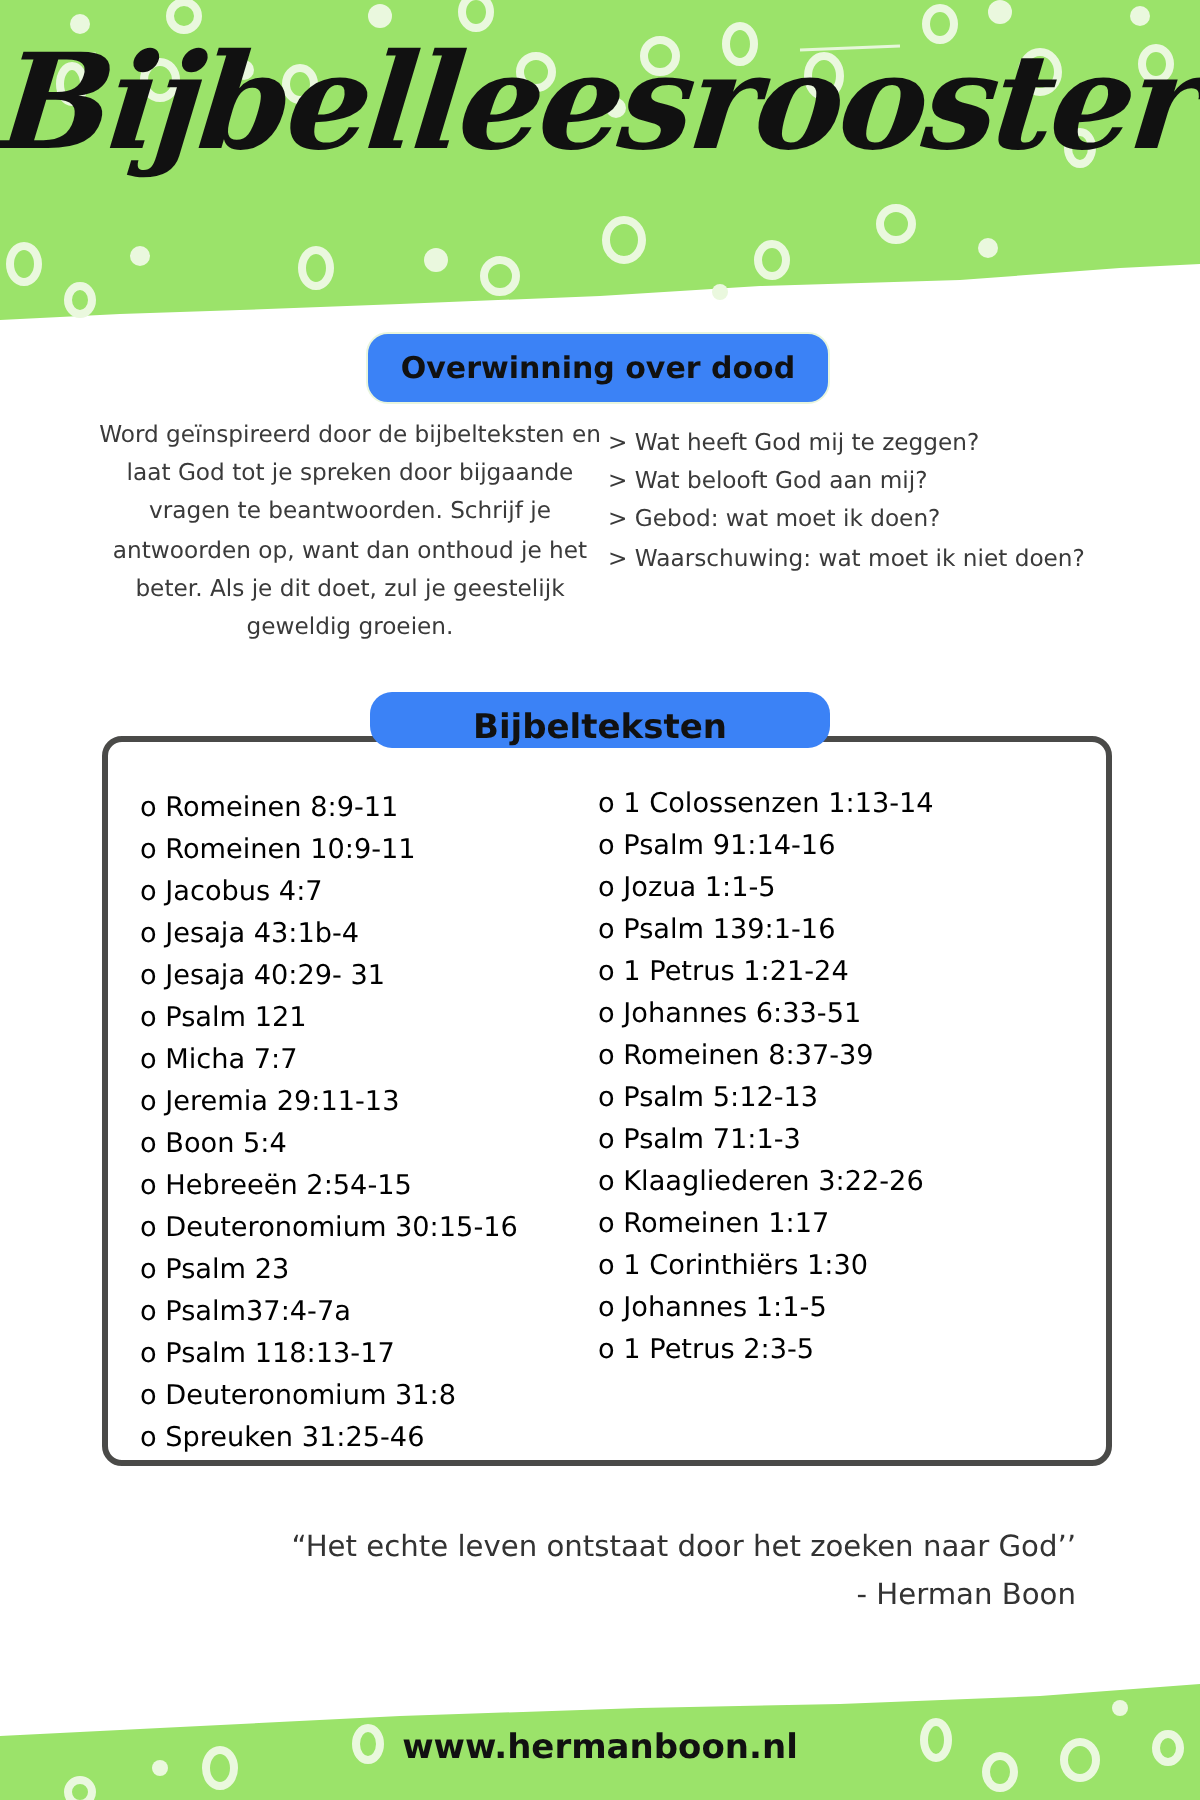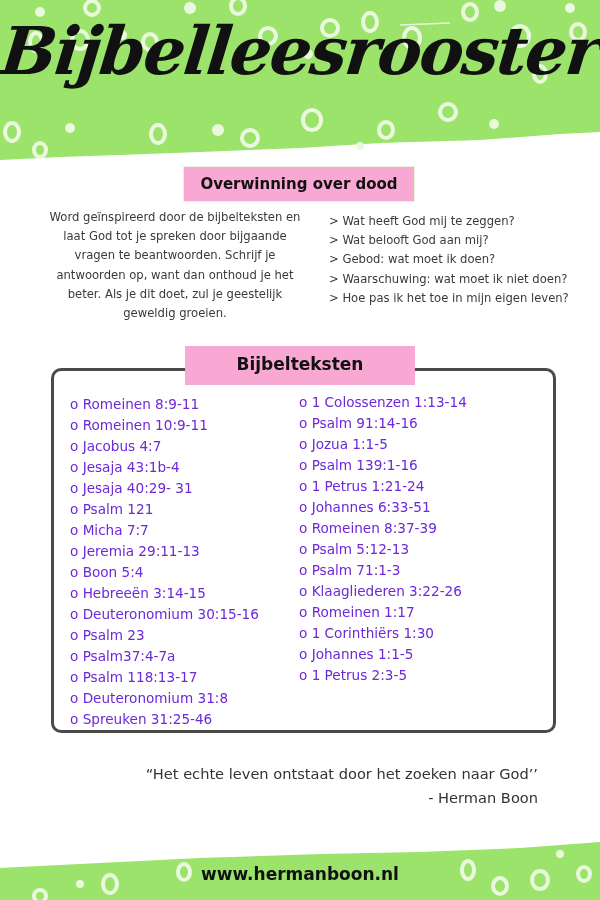--- a/index.html
+++ b/index.html
@@ -1,27 +1,27 @@
 <!DOCTYPE html>
 <html><head>
 <meta charset="utf-8">
 <style>
   html, body { margin:0; padding:0; }
   body { width:600px; height:900px; position:relative; overflow:hidden; background:#ffffff; font-family:"DejaVu Sans", sans-serif; color:#3a3a3a; }
   .banner-top { position:absolute; left:0; top:0; width:600px; height:160px; }
   .banner-bottom { position:absolute; left:0; top:820px; width:600px; height:80px; }
   .title { position:absolute; left:0; top:12px; width:600px; text-align:center; font-family:"DejaVu Serif", serif; font-style:italic; font-weight:bold; font-size:66px; color:#111; letter-spacing:-2px; transform:skewX(-6deg); }
-  .label-box { position:absolute; background:#f9a8d4; color:#111; font-weight:bold; text-align:center; }
+  .label-box { position:absolute; background:#3b82f6; color:#111; font-weight:bold; text-align:center;border-radius:11px; }
   .topic { left:183px; top:166px; width:230px; height:34px; line-height:34px; font-size:15px; border:1px solid #e8f5dd; }
   .intro { position:absolute; left:42px; top:208px; width:266px; text-align:center; font-size:11.6px; line-height:19.2px; color:#3a3a3a; }
   .questions { position:absolute; left:304px; top:212px; width:270px; font-size:11.6px; line-height:19.2px; color:#3a3a3a; }
-  .questions div { white-space:nowrap;margin-left:25px; }
+  .questions div { white-space:nowrap; }
   .box { position:absolute; left:51px; top:368px; width:505px; height:365px; border:3px solid #4a4a48; border-radius:10px; box-sizing:border-box; }
-  .bible-label { left:185px; top:346px; width:230px; height:39px; line-height:36px; font-size:17px; z-index:2; }
-  .col { position:absolute; font-size:13.6px; line-height:21px; color:#6d28d9; }
+  .bible-label { left:185px; top:346px; width:230px; height:28px; line-height:36px; font-size:17px; z-index:2; }
+  .col { position:absolute; font-size:13.6px; line-height:21px; color:#000000; }
   .col1 { left:70px; top:394px; }
   .col2 { left:299px; top:392px; }
   .col div { white-space:nowrap; }
   .quote { position:absolute; right:62px; top:762px; text-align:right; font-size:14.6px; line-height:24px; color:#333;margin-left:44px; }
   .website { position:absolute; left:0; top:864px; width:600px; text-align:center; font-weight:bold; font-size:17px; color:#111; }
 </style>
 </head>
 <body>
 
 <svg class="banner-top" viewBox="0 0 600 160" preserveAspectRatio="none">
@@ -68,37 +68,36 @@
 
 <div class="label-box topic">Overwinning over dood</div>
 
 <div class="intro">Word geïnspireerd door de bijbelteksten en laat God tot je spreken door bijgaande vragen te beantwoorden. Schrijf je antwoorden op, want dan onthoud je het beter. Als je dit doet, zul je geestelijk geweldig groeien.</div>
 
 <div class="questions">
   <div>&gt; Wat heeft God mij te zeggen?</div>
   <div>&gt; Wat belooft God aan mij?</div>
   <div>&gt; Gebod: wat moet ik doen?</div>
   <div>&gt; Waarschuwing: wat moet ik niet doen?</div>
-  <div>&gt; Hoe pas ik het toe in mijn eigen leven?</div>
 </div>
 
 <div class="box"></div>
 <div class="label-box bible-label">Bijbelteksten</div>
 
 <div class="col col1">
   <div>o Romeinen 8:9-11</div>
   <div>o Romeinen 10:9-11</div>
   <div>o Jacobus 4:7</div>
   <div>o Jesaja 43:1b-4</div>
   <div>o Jesaja 40:29- 31</div>
   <div>o Psalm 121</div>
   <div>o Micha 7:7</div>
   <div>o Jeremia 29:11-13</div>
   <div>o Boon 5:4</div>
-  <div>o Hebreeën 3:14-15</div>
+  <div>o Hebreeën 2:54-15</div>
   <div>o Deuteronomium 30:15-16</div>
   <div>o Psalm 23</div>
   <div>o Psalm37:4-7a</div>
   <div>o Psalm 118:13-17</div>
   <div>o Deuteronomium 31:8</div>
   <div>o Spreuken 31:25-46</div>
 </div>
 
 <div class="col col2">
   <div>o 1 Colossenzen 1:13-14</div>

